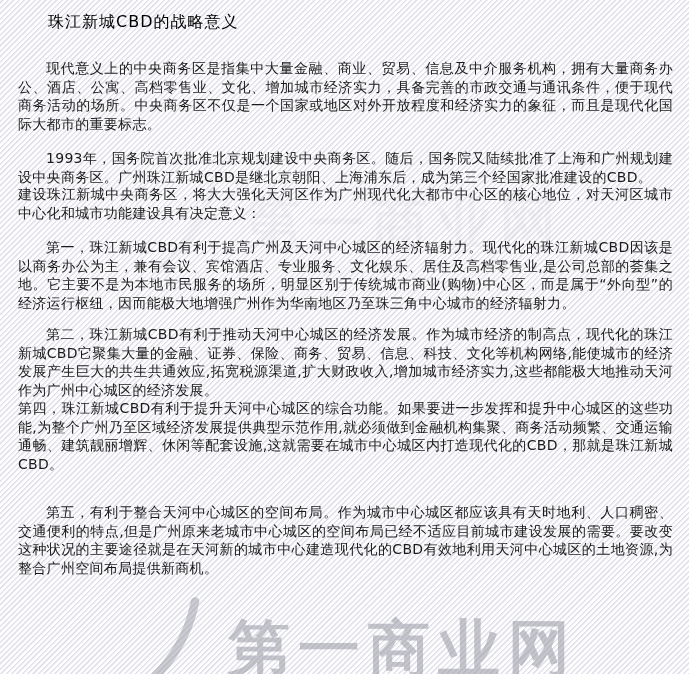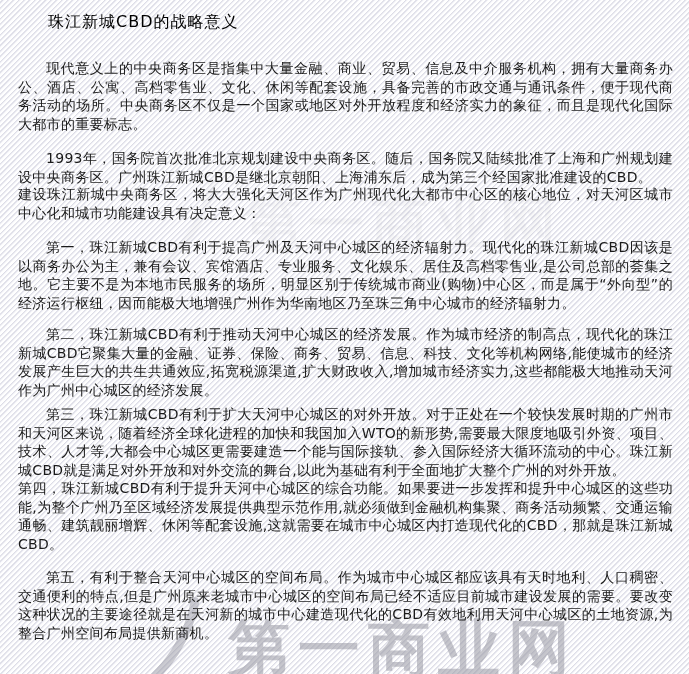--- a/index.html
+++ b/index.html
@@ -91,23 +91,22 @@
   <div class="wm wm-bottom">
     <svg class="wm-swoosh" width="86" height="104" viewBox="0 0 100 120">
       <path d="M78 6 C70 48 46 86 8 112" fill="none" stroke="rgba(152,152,163,0.5)" stroke-width="10" stroke-linecap="round"></path>
     </svg>
     <span class="wm-text">第一商业网</span>
   </div>
 
   <h1 class="doc-title">珠江新城CBD的战略意义</h1>
 
   <div class="doc-body">
-      <p class="para indent" style="margin-top: 26px;">现代意义上的中央商务区是指集中大量金融、商业、贸易、信息及中介服务机构，拥有大量商务办公、酒店、公寓、高档零售业、文化、休闲等配套设施，具备完善的市政交通与通讯条件，便于现代商务活动的场所。中央商务区不仅是一个国家或地区对外开放程度和经济实力的象征，而且是现代化国际大都市的重要标志。</p>
+      <p class="para indent" style="margin-top: 26px;">现代意义上的中央商务区是指集中大量金融、商业、贸易、信息及中介服务机构，拥有大量商务办公、酒店、公寓、高档零售业、文化、增加城市经济实力，具备完善的市政交通与通讯条件，便于现代商务活动的场所。中央商务区不仅是一个国家或地区对外开放程度和经济实力的象征，而且是现代化国际大都市的重要标志。</p>
       <p class="para indent" style="margin-top: 16px;">1993年，国务院首次批准北京规划建设中央商务区。随后，国务院又陆续批准了上海和广州规划建设中央商务区。广州珠江新城CBD是继北京朝阳、上海浦东后，成为第三个经国家批准建设的CBD。</p>
       <p class="para" style="margin-top: 0px; font-family: Liberation Serif, serif;">建设珠江新城中央商务区，将大大强化天河区作为广州现代化大都市中心区的核心地位，对天河区城市中心化和城市功能建设具有决定意义：</p>
       <p class="para indent" style="margin-top: 15px;">第一，珠江新城CBD有利于提高广州及天河中心城区的经济辐射力。现代化的珠江新城CBD因该是以商务办公为主，兼有会议、宾馆酒店、专业服务、文化娱乐、居住及高档零售业,是公司总部的荟集之地。它主要不是为本地市民服务的场所，明显区别于传统城市商业(购物)中心区，而是属于“外向型”的经济运行枢纽，因而能极大地增强广州作为华南地区乃至珠三角中心城市的经济辐射力。</p>
       <p class="para indent" style="margin-top: 13px;">第二，珠江新城CBD有利于推动天河中心城区的经济发展。作为城市经济的制高点，现代化的珠江新城CBD它聚集大量的金融、证券、保险、商务、贸易、信息、科技、文化等机构网络,能使城市的经济发展产生巨大的共生共通效应,拓宽税源渠道,扩大财政收入,增加城市经济实力,这些都能极大地推动天河作为广州中心城区的经济发展。</p>
-      <p class="para indent" style="margin-top: 6px;">第三，珠江新城CBD有利于扩大天河中心城区的对外开放。对于正处在一个较快发展时期的广州市和天河区来说，随着经济全球化进程的加快和我国加入WTO的新形势,需要最大限度地吸引外资、项目、技术、人才等,大都会中心城区更需要建造一个能与国际接轨、参入国际经济大循环流动的中心。珠江新城CBD就是满足对外开放和对外交流的舞台,以此为基础有利于全面地扩大整个广州的对外开放。</p>
       <p class="para" style="margin-top: 0px;">第四，珠江新城CBD有利于提升天河中心城区的综合功能。如果要进一步发挥和提升中心城区的这些功能,为整个广州乃至区域经济发展提供典型示范作用,就必须做到金融机构集聚、商务活动频繁、交通运输通畅、建筑靓丽增辉、休闲等配套设施,这就需要在城市中心城区内打造现代化的CBD，那就是珠江新城CBD。</p>
-      <p class="para indent" style="margin-top: 15px;">第五，有利于整合天河中心城区的空间布局。作为城市中心城区都应该具有天时地利、人口稠密、交通便利的特点,但是广州原来老城市中心城区的空间布局已经不适应目前城市建设发展的需要。要改变这种状况的主要途径就是在天河新的城市中心建造现代化的CBD有效地利用天河中心城区的土地资源,为整合广州空间布局提供新商机。</p>
+      <p class="para indent" style="margin-top: 30px;">第五，有利于整合天河中心城区的空间布局。作为城市中心城区都应该具有天时地利、人口稠密、交通便利的特点,但是广州原来老城市中心城区的空间布局已经不适应目前城市建设发展的需要。要改变这种状况的主要途径就是在天河新的城市中心建造现代化的CBD有效地利用天河中心城区的土地资源,为整合广州空间布局提供新商机。</p>
     </div>
 
 </div>
 
 </body></html>

